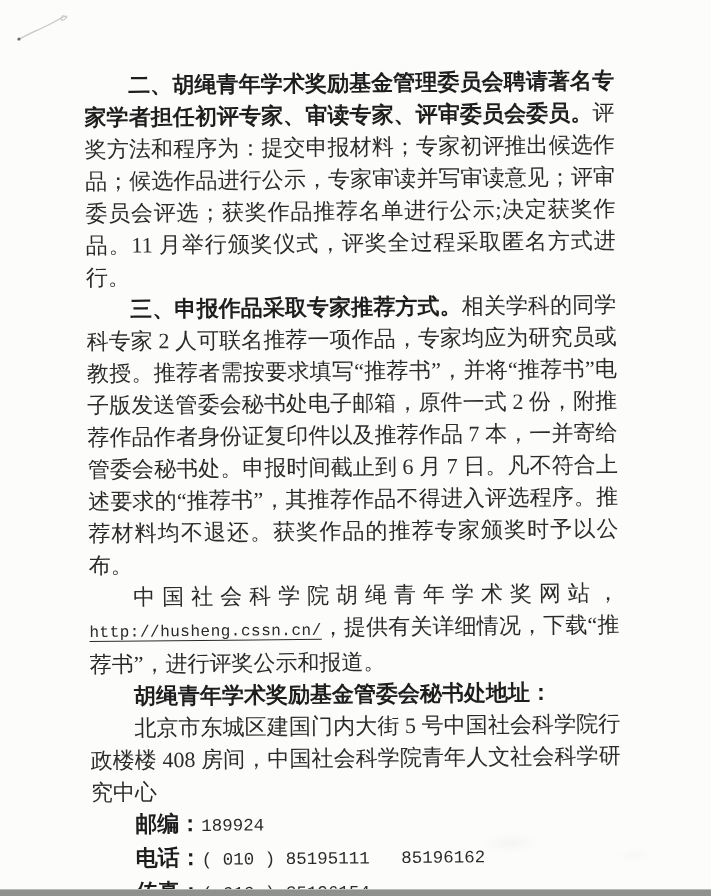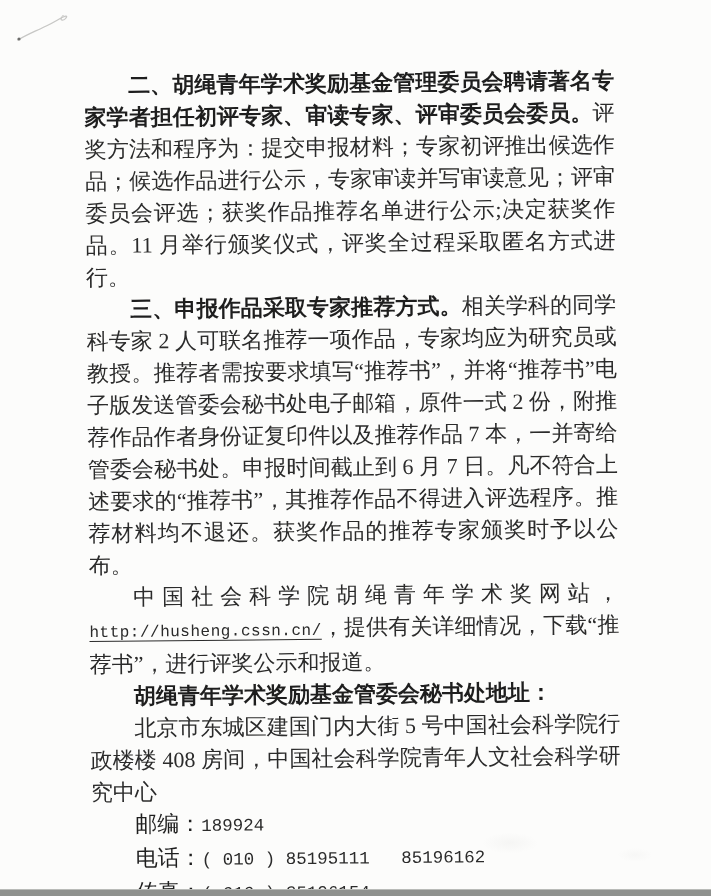--- a/index.html
+++ b/index.html
@@ -11,21 +11,21 @@
   .content{
     position:absolute;left:84px;top:70px;width:530px;
     transform:rotate(-0.55deg);transform-origin:0 0;
     font-size:22px;line-height:32px;color:#2b2b2b;
     text-align:justify;
   }
   .content p{margin:0;text-indent:2em;}
   .lead{font-weight:bold;color:#1e1e1e;}
   .addr-head{font-weight:bold;color:#1e1e1e;}
   .contact-row{text-align:left;}
-  .contact-label{font-weight:normal;color:#1e1e1e;}
+  .contact-label{font-weight:bold;color:#1e1e1e;}
   .mono{font-family:"Liberation Mono","DejaVu Sans Mono",monospace;}
   .url-link{
     font-size:16px;letter-spacing:0.5px;
     text-decoration:underline;text-underline-offset:4px;text-decoration-thickness:1px;
     color:#2b2b2b;cursor:pointer;
   }
   .contact-value{font-size:17.5px;white-space:pre-wrap;}
   .pen-mark{position:absolute;left:6px;top:6px;}
   .smudge{
     position:absolute;border-radius:50%;

